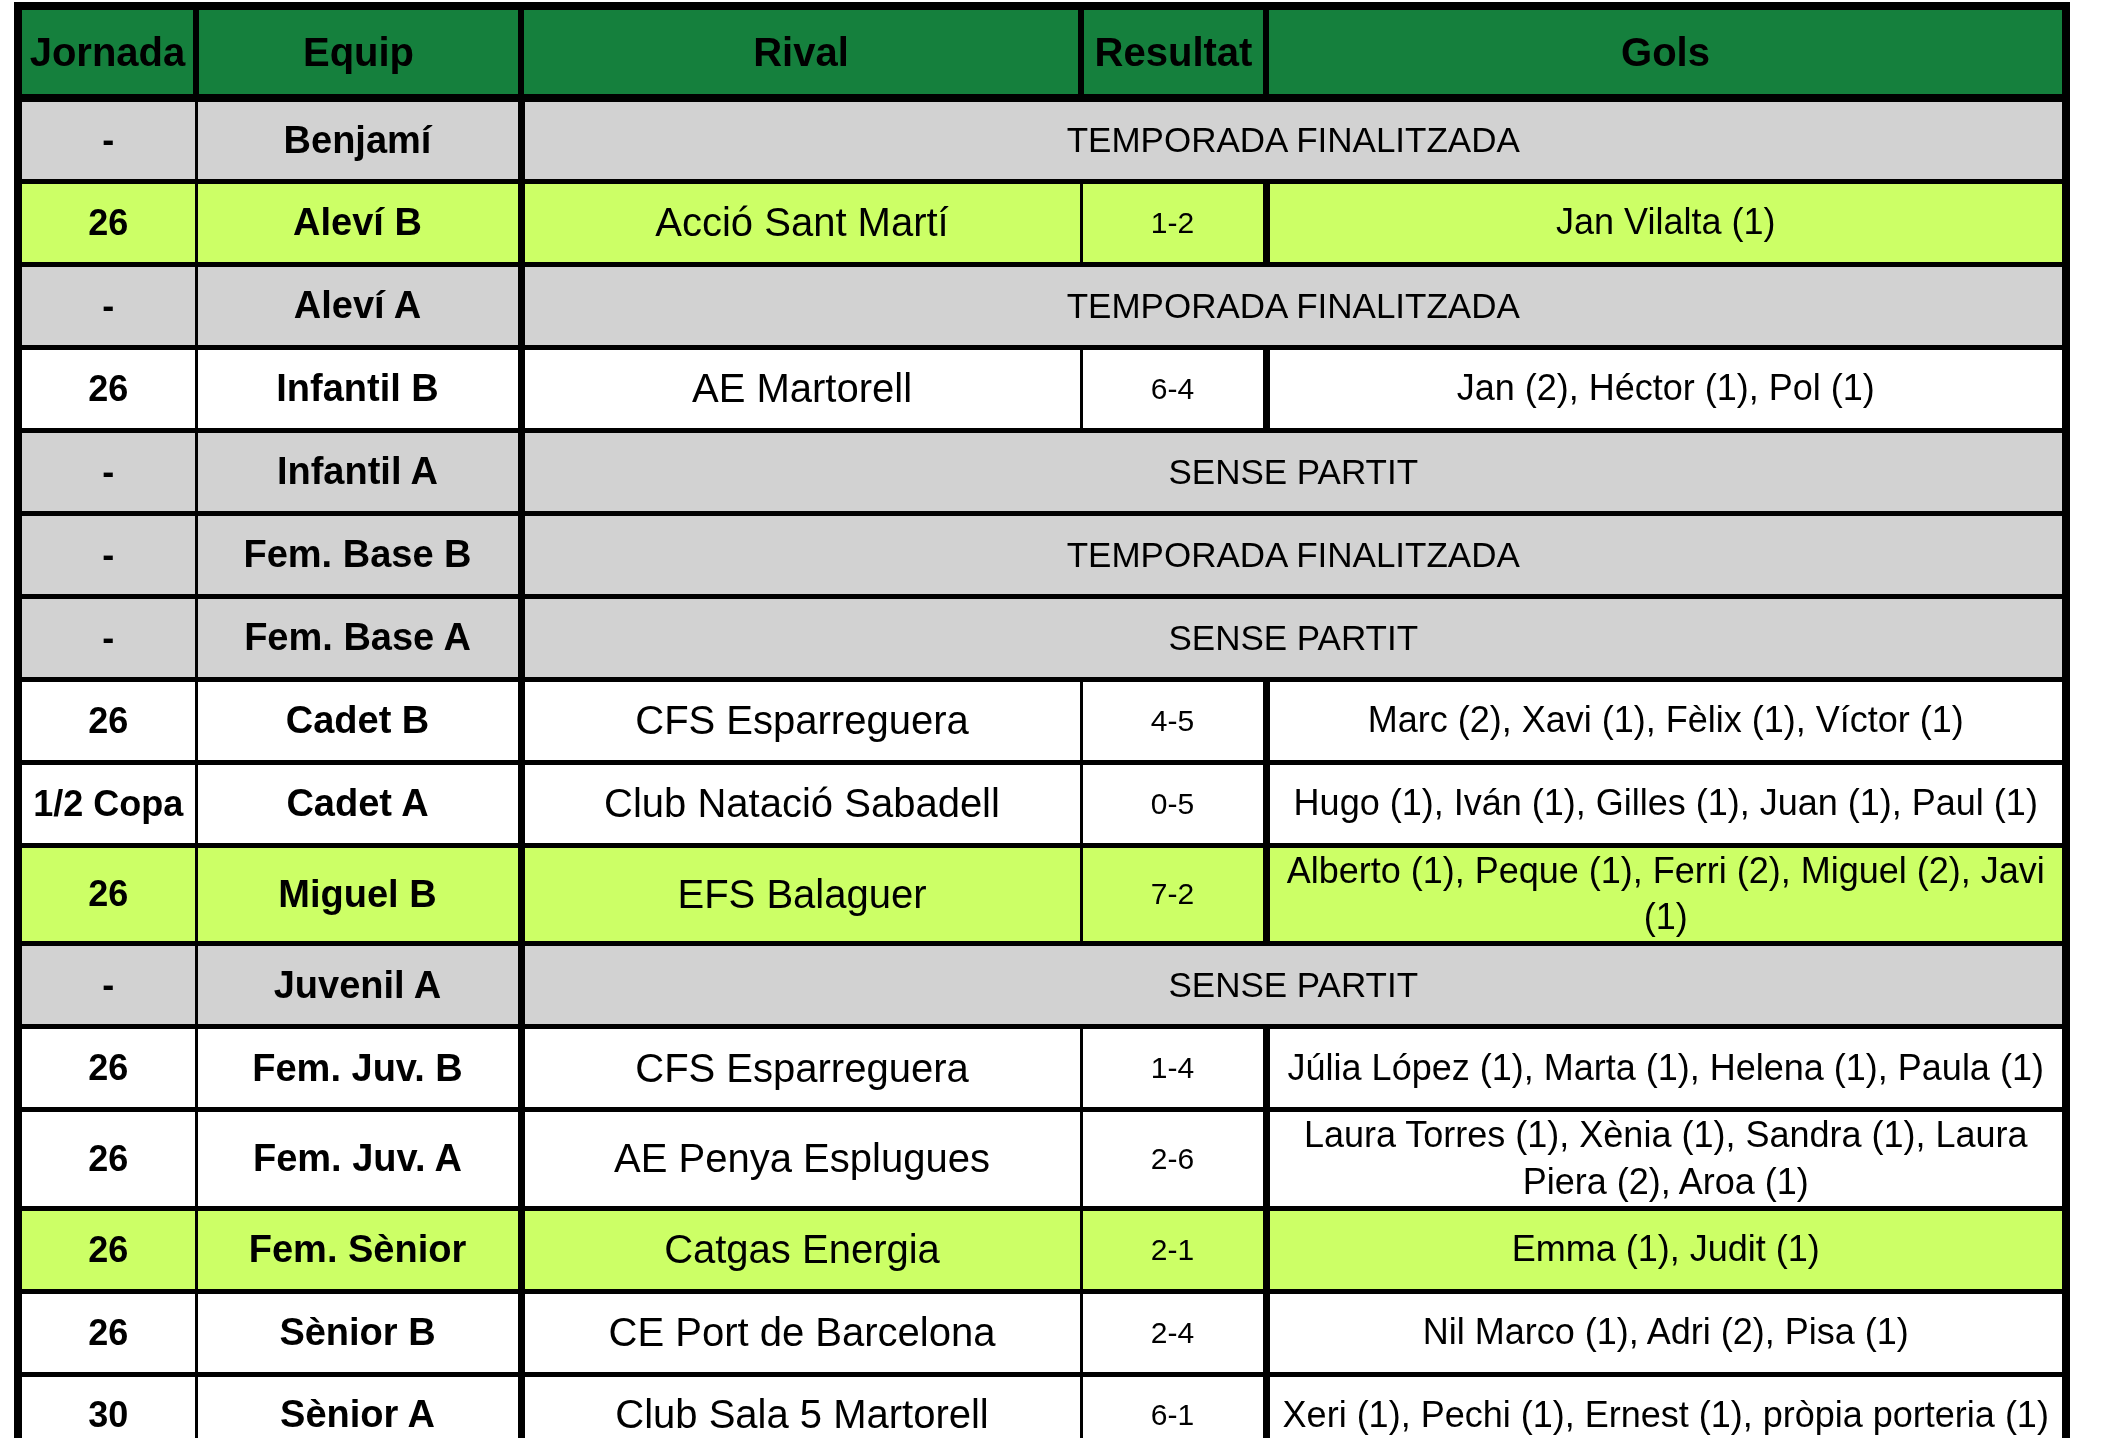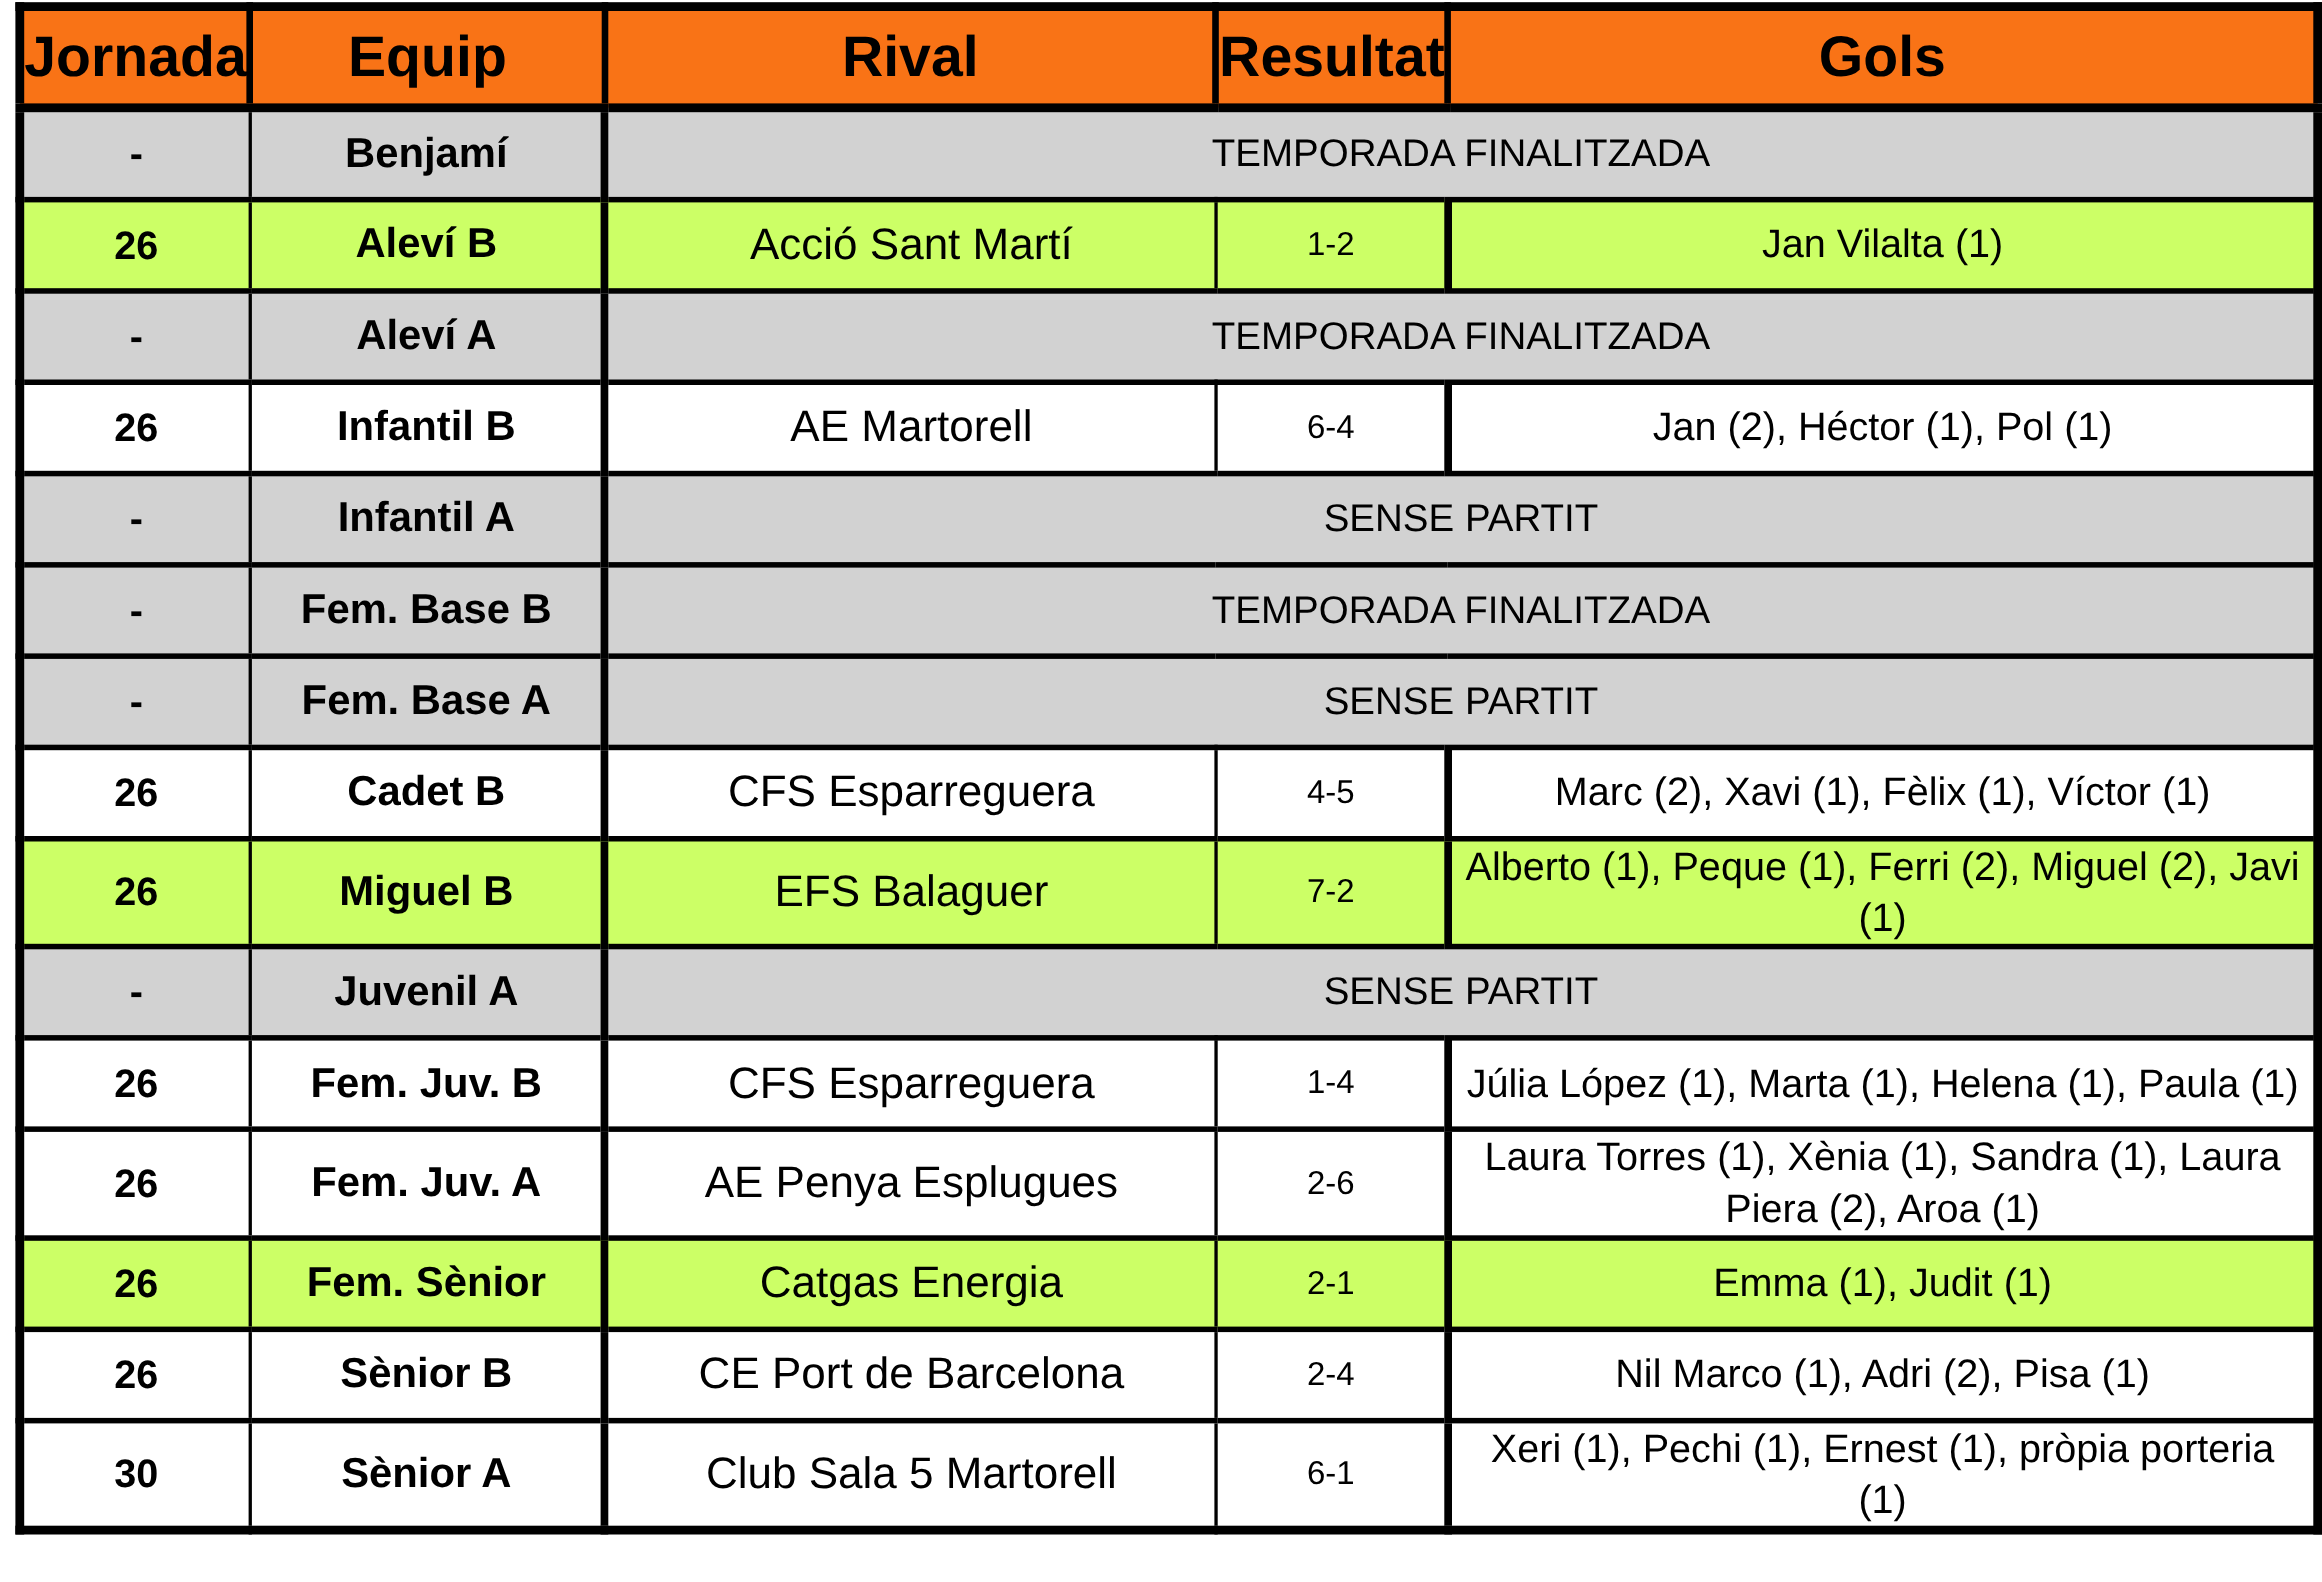--- a/index.html
+++ b/index.html
@@ -11,22 +11,22 @@
     position:absolute;left:14px;top:2px;
     border-collapse:collapse;table-layout:fixed;
     border:8px solid #000;
   }
   col.c1{width:178px}
   col.c2{width:325px}
   col.c3{width:560px}
   col.c4{width:185px}
   col.c5{width:800px}
   th{
-    background:#f97316;
-    font-weight:bold;font-size:52px;
+    background:#15803d;
+    font-weight:bold;font-size:40px;
     border:6px solid #000;border-bottom-width:8px;
     height:84px;text-align:center;vertical-align:middle;
     padding:0;
   }
   td{
     border:5px solid #000;
     border-left-width:3px;border-right-width:3px;
     text-align:center;vertical-align:middle;
     padding:0;
   }
@@ -102,20 +102,27 @@
       <td class="cell-equip">Fem. Base A</td>
       <td class="cell-status" colspan="3">SENSE PARTIT</td>
     </tr>
     <tr class="row r-white">
       <td class="cell-jornada">26</td>
       <td class="cell-equip">Cadet B</td>
       <td class="cell-rival">CFS Esparreguera</td>
       <td class="cell-resultat">4-5</td>
       <td class="cell-gols">Marc (2), Xavi (1), Fèlix (1), Víctor (1)</td>
     </tr>
+    <tr class="row r-white">
+      <td class="cell-jornada">1/2 Copa</td>
+      <td class="cell-equip">Cadet A</td>
+      <td class="cell-rival">Club Natació Sabadell</td>
+      <td class="cell-resultat">0-5</td>
+      <td class="cell-gols">Hugo (1), Iván (1), Gilles (1), Juan (1), Paul (1)</td>
+    </tr>
     <tr class="row r-green">
       <td class="cell-jornada">26</td>
       <td class="cell-equip">Miguel B</td>
       <td class="cell-rival">EFS Balaguer</td>
       <td class="cell-resultat">7-2</td>
       <td class="cell-gols">Alberto (1), Peque (1), Ferri (2), Miguel (2), Javi (1)</td>
     </tr>
     <tr class="row r-gray">
       <td class="cell-jornada">-</td>
       <td class="cell-equip">Juvenil A</td>

